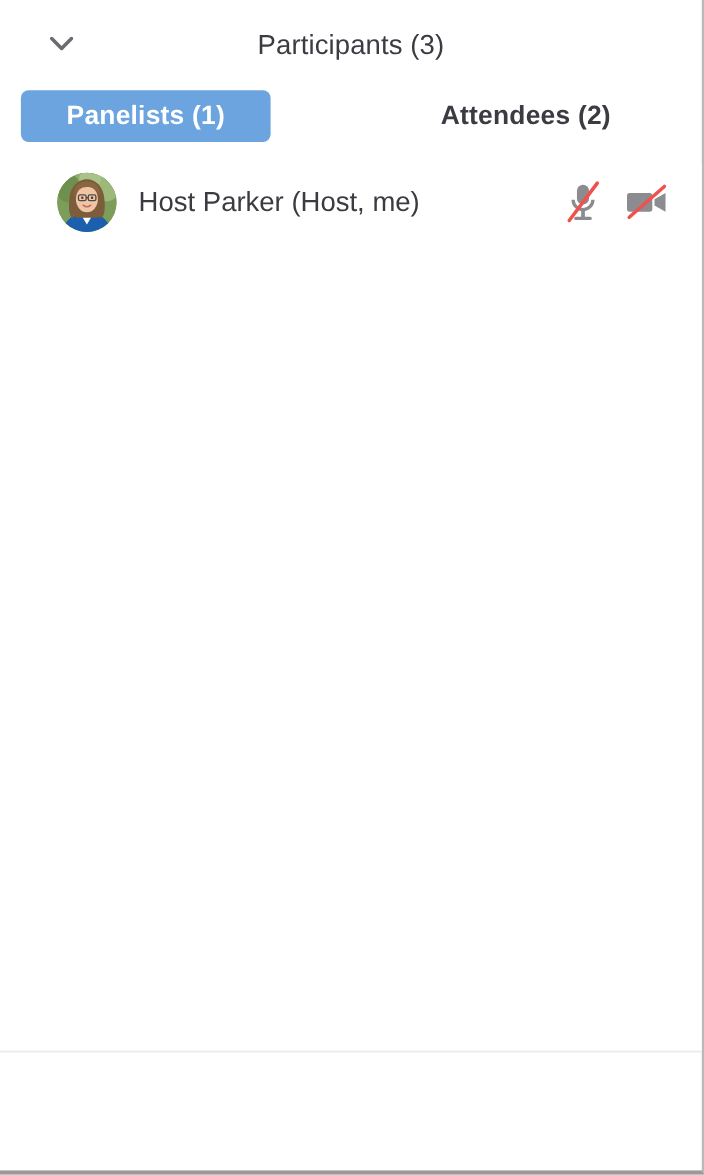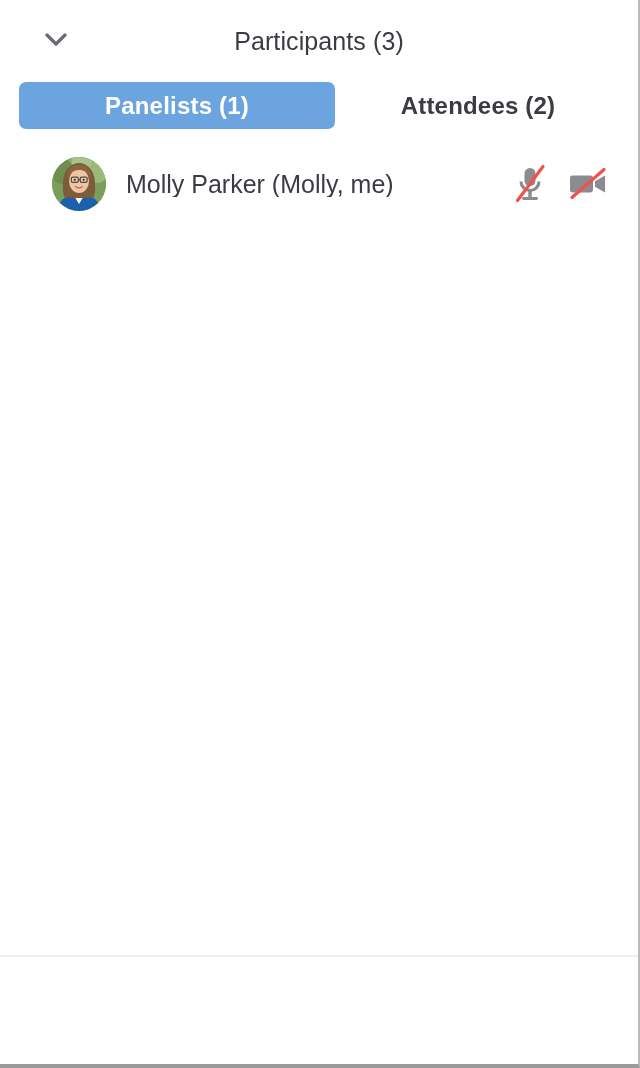--- a/index.html
+++ b/index.html
@@ -78,21 +78,21 @@
     border: none;
     cursor: pointer;
     font-family: "Liberation Sans", sans-serif;
     font-size: 24px;
     font-weight: bold;
     letter-spacing: 0.2px;
     padding: 0;
   }
   .tab-panelists {
     left: 19px;
-    width: 316px;
+    width: 227px;
     height: 47px;
     border-radius: 7px;
     background: #6ba4de;
     color: #ffffff;
   }
   .tab-attendees {
     left: 338px;
     width: 280px;
     height: 47px;
     border-radius: 7px;
@@ -226,21 +226,21 @@
             </g>
 
             <circle cx="22.8" cy="22.8" r="1.1" fill="#4a3524"></circle>
             <circle cx="31.7" cy="22.8" r="1.1" fill="#4a3524"></circle>
 
             <path d="M23.5 29.5 Q27 32.6 30.5 29.5" fill="none" stroke="#b9705c" stroke-width="1.3" stroke-linecap="round"></path>
           </g>
         </svg>
       </div>
 
-      <div class="participant-name">Molly Parker (Molly, me)</div>
+      <div class="participant-name">Host Parker (Host, me)</div>
 
       <div class="status-icons">
 
         <span class="status-icon">
           <svg width="40" height="42" viewBox="0 0 40 42" aria-hidden="true">
             <g fill="#8b8b90">
               <rect x="14.5" y="5" width="11" height="18" rx="5.5"></rect>
               <path d="M9.5 18.5 a10.5 10.5 0 0 0 21 0 h-3 a7.5 7.5 0 0 1 -15 0 z"></path>
               <rect x="18.3" y="28" width="3.4" height="7"></rect>
               <rect x="12" y="34" width="16" height="3" rx="1.4"></rect>

